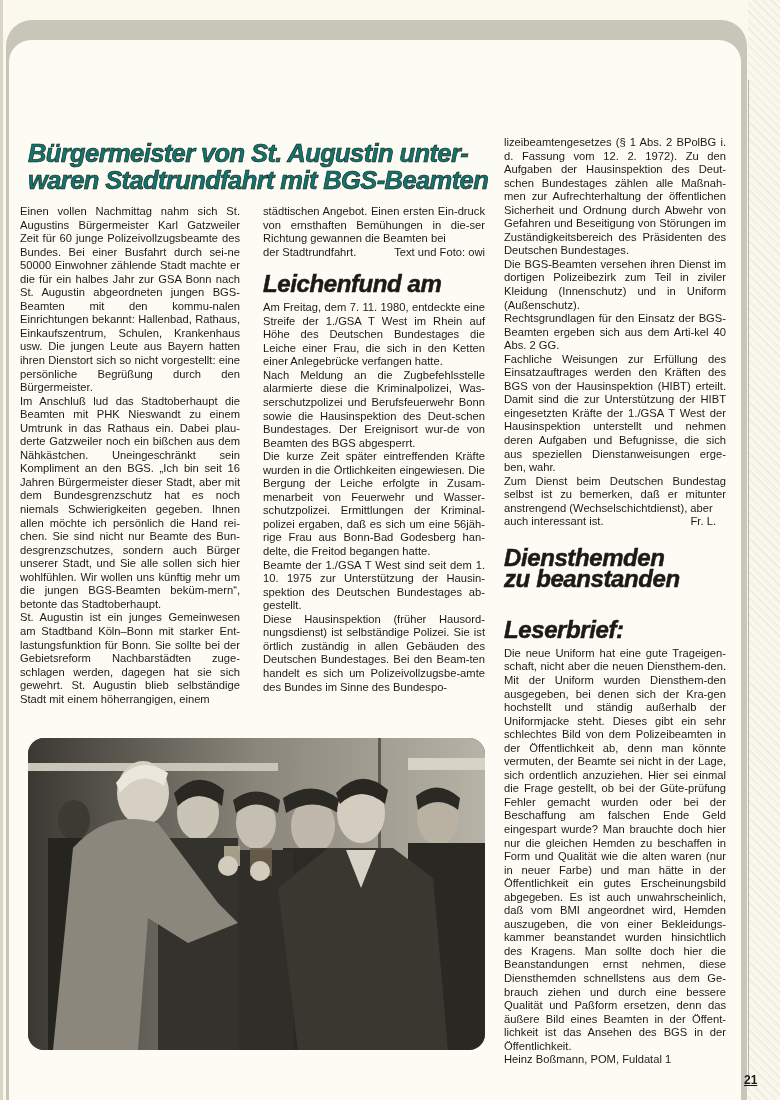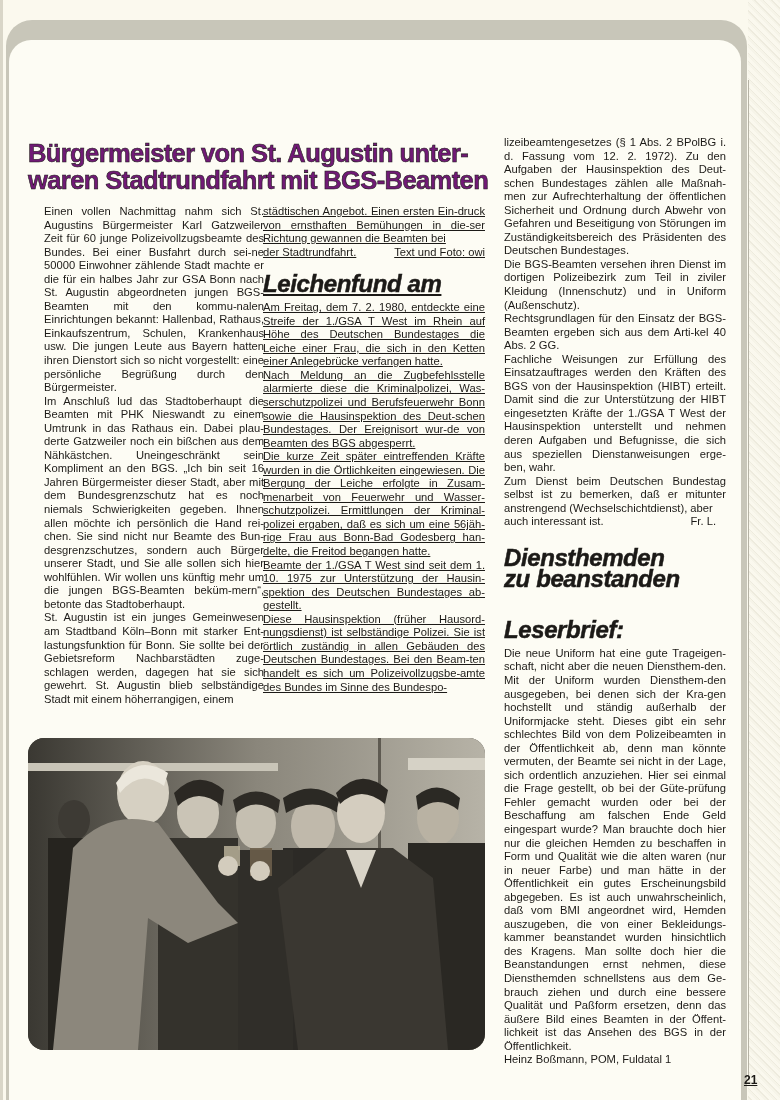--- a/index.html
+++ b/index.html
@@ -29,35 +29,35 @@
     background: #fdfcf4;
     border-radius: 22px 22px 0 0;
   }
   .vrule {
     position: absolute; left: 748px; top: 80px; width: 1px; height: 1000px;
     background: #b6b3a6;
   }
   h1.headline {
     position: absolute; left: 28px; top: 140px; width: 470px; margin: 0;
     font-family: "Liberation Sans", sans-serif;
-    font-weight: bold; 
+    font-weight: bold; font-style: italic;
     font-size: 25.5px; line-height: 27px;
     letter-spacing: -0.6px;
-    color: #701a75;
+    color: #0f766e;
     -webkit-text-stroke: 0.6px #1a1816;
   }
   .col {
     position: absolute;
     font-size: 11.2px; line-height: 13.55px;
     text-align: justify;
     hyphens: manual;
   }
   .col p { margin: 0; }
-  .col1 { left: 44px; top: 205px; width: 220px; }
-  .col2 { left: 263px; top: 205px; width: 222px; text-decoration: underline; }
+  .col1 { left: 20px; top: 205px; width: 220px; }
+  .col2 { left: 263px; top: 205px; width: 222px; }
   .col3 { left: 504px; top: 136px; width: 222px; }
   .subhead {
     font-weight: bold; font-style: italic;
     font-size: 24px; line-height: 21px;
     letter-spacing: -0.4px;
     -webkit-text-stroke: 0.5px #1a1816;
     text-align: left;
     margin: 14px 0 7px 0;
   }
   .subhead.small-gap { margin-top: 30px; }
@@ -100,21 +100,21 @@
 
 <div class="col col2">
   <p>städtischen Angebot. Einen ersten Ein-druck von ernsthaften Bemühungen in die-ser Richtung gewannen die Beamten bei</p>
   <div class="credit-line">
     <span>der Stadtrundfahrt.</span>
     <span>Text und Foto: owi</span>
   </div>
   <div class="subhead">
     <span>Leichenfund am</span><br>
   </div>
-  <p>Am Freitag, dem 7. 2. 1980, entdeckte eine Streife der 1./GSA T West im Rhein auf Höhe des Deutschen Bundestages die Leiche einer Frau, die sich in den Ketten einer Anlegebrücke verfangen hatte.</p>
+  <p>Am Freitag, dem 7. 11. 1980, entdeckte eine Streife der 1./GSA T West im Rhein auf Höhe des Deutschen Bundestages die Leiche einer Frau, die sich in den Ketten einer Anlegebrücke verfangen hatte.</p>
   <p>Nach Meldung an die Zugbefehlsstelle alarmierte diese die Kriminalpolizei, Was-serschutzpolizei und Berufsfeuerwehr Bonn sowie die Hausinspektion des Deut-schen Bundestages. Der Ereignisort wur-de von Beamten des BGS abgesperrt.</p>
   <p>Die kurze Zeit später eintreffenden Kräfte wurden in die Örtlichkeiten eingewiesen. Die Bergung der Leiche erfolgte in Zusam-menarbeit von Feuerwehr und Wasser-schutzpolizei. Ermittlungen der Kriminal-polizei ergaben, daß es sich um eine 56jäh-rige Frau aus Bonn-Bad Godesberg han-delte, die Freitod begangen hatte.</p>
   <p>Beamte der 1./GSA T West sind seit dem 1. 10. 1975 zur Unterstützung der Hausin-spektion des Deutschen Bundestages ab-gestellt.</p>
   <p>Diese Hausinspektion (früher Hausord-nungsdienst) ist selbständige Polizei. Sie ist örtlich zuständig in allen Gebäuden des Deutschen Bundestages. Bei den Beam-ten handelt es sich um Polizeivollzugsbe-amte des Bundes im Sinne des Bundespo-</p>
 </div>
 
 <div class="col col3">
   <p>lizeibeamtengesetzes (§ 1 Abs. 2 BPolBG i. d. Fassung vom 12. 2. 1972). Zu den Aufgaben der Hausinspektion des Deut-schen Bundestages zählen alle Maßnah-men zur Aufrechterhaltung der öffentlichen Sicherheit und Ordnung durch Abwehr von Gefahren und Beseitigung von Störungen im Zuständigkeitsbereich des Präsidenten des Deutschen Bundestages.</p>
   <p>Die BGS-Beamten versehen ihren Dienst im dortigen Polizeibezirk zum Teil in ziviler Kleidung (Innenschutz) und in Uniform (Außenschutz).</p>
   <p>Rechtsgrundlagen für den Einsatz der BGS-Beamten ergeben sich aus dem Arti-kel 40 Abs. 2 GG.</p>

